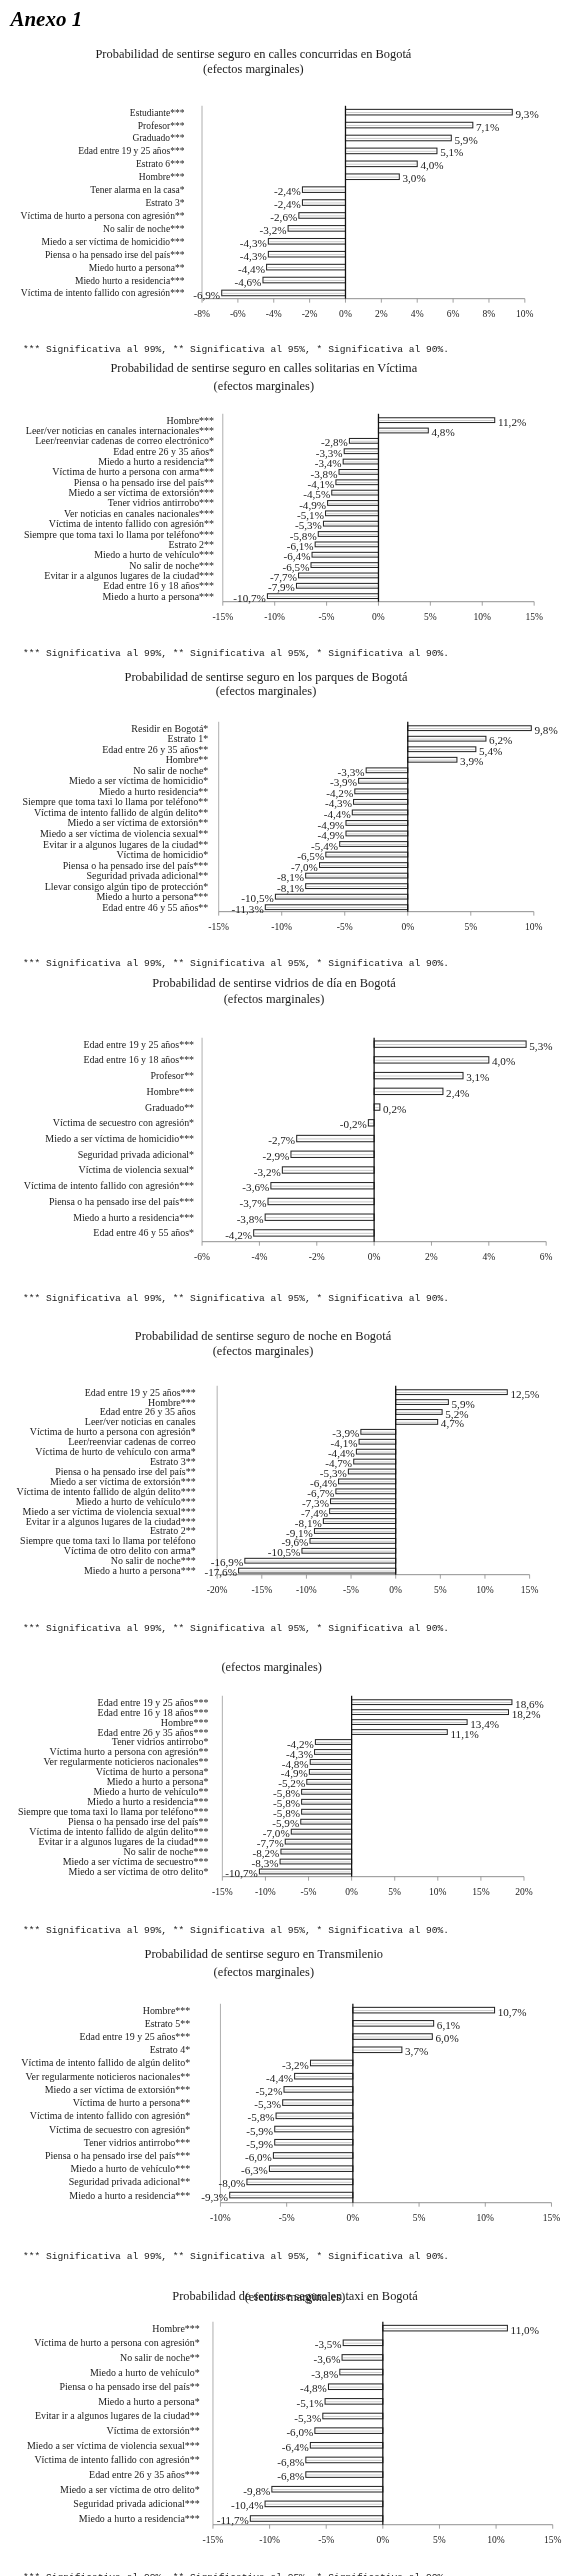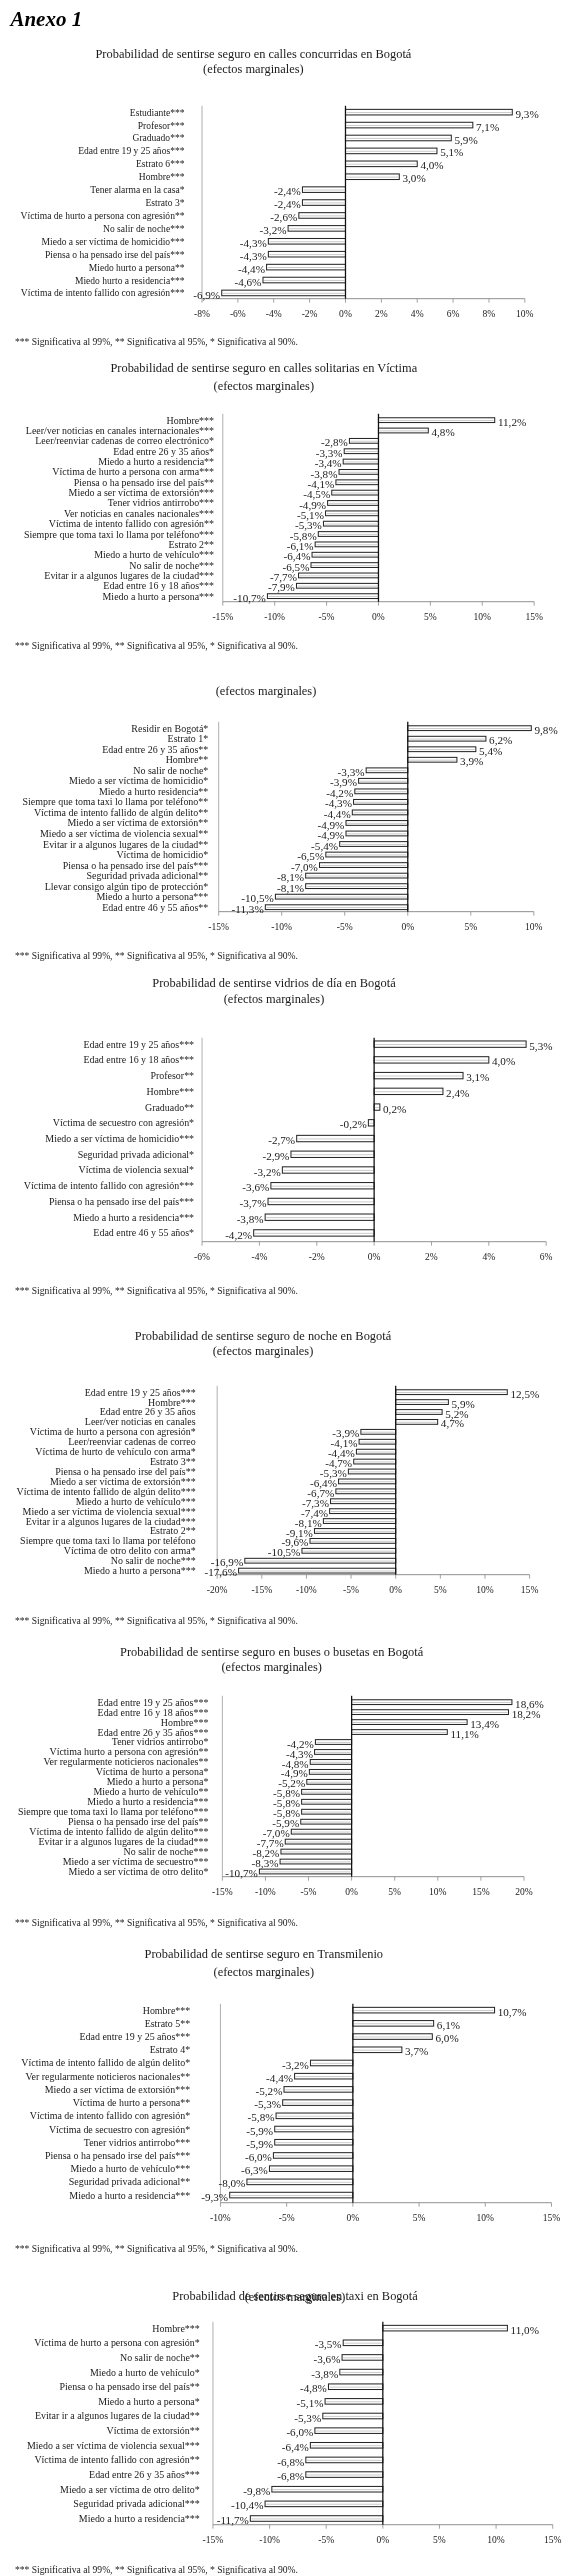--- a/index.html
+++ b/index.html
@@ -12,22 +12,22 @@
       font-size: 21px; line-height: 24px; font-weight: bold; color: #000;
       font-family: "Liberation Serif", "DejaVu Serif", serif;
       font-style: italic;
     }
     .chart { position: absolute; left: 0; width: 573px; }
     .chart-title, .chart-subtitle {
       position: absolute; width: 510px; text-align: center;
       font-size: 12.4px; line-height: 14.4px; white-space: nowrap; color: #1a1a1a;
     }
     .footnote {
-      position: absolute; left: 11px; margin: 4px;
-      font-size: 9.6px; line-height: 11px; white-space: nowrap; color: #1a1a1a;
+      position: absolute; left: 11px; margin: 12px;
+      font-size: 9.6px; line-height: 11px; white-space: nowrap; color: #1a1a1a; font-family: Liberation Mono, monospace;
     }
     .plot { position: absolute; left: 0; overflow: visible; }
     .plot text { font-family: "Liberation Serif", "DejaVu Serif", serif; fill: #1a1a1a; }
   </style>
 </head>
 <body>
 
 <div id="page">
   <h1 class="annex-heading">Anexo 1</h1>
 
@@ -213,20 +213,21 @@
         <rect x="335.04333333333335" y="745" width="139.45666666666665" height="6" fill="#ffffff" stroke="#262626" stroke-width="1.3"></rect>
         <line x1="336.54333333333335" y1="748.5" x2="473" y2="748.5" stroke="#bdbdbd" stroke-width="1"></line>
         <text x="268" y="748" text-anchor="end" dominant-baseline="central" font-size="12.5">Miedo a hurto a persona***</text>
         <text x="333.04333333333335" y="750" text-anchor="end" dominant-baseline="central" font-size="14">-10,7%</text>
         <line x1="474.5" y1="519" x2="474.5" y2="755" stroke="#111111" stroke-width="1.6"></line>
       </svg>
     <p class="footnote" style="top: 287px;">*** Significativa al 99%, ** Significativa al 95%, * Significativa al 90%.</p>
   </section>
 
   <section class="chart" id="chart-2" style="top: 658px; height: 303px;">
+    <div class="chart-title" style="left: 11px; top: 12px;">Probabilidad de sentirse seguro en los parques de Bogotá</div>
     <div class="chart-subtitle" style="left: 11px; top: 25.5px;">(efectos marginales)</div>
     <svg class="plot" width="573" height="217" viewBox="0 899 718 272" style="top: 59px;">
         <line x1="274" y1="905" x2="274" y2="1143" stroke="#9a9a9a" stroke-width="1"></line>
         <line x1="274" y1="1143" x2="669" y2="1143" stroke="#8a8a8a" stroke-width="1.2"></line>
         <line x1="274" y1="1143" x2="274" y2="1148" stroke="#8a8a8a" stroke-width="1"></line>
         <text x="274" y="1161" text-anchor="middle" dominant-baseline="central" font-size="12">-15%</text>
         <line x1="353" y1="1143" x2="353" y2="1148" stroke="#8a8a8a" stroke-width="1"></line>
         <text x="353" y="1161" text-anchor="middle" dominant-baseline="central" font-size="12">-10%</text>
         <line x1="432" y1="1143" x2="432" y2="1148" stroke="#8a8a8a" stroke-width="1"></line>
         <text x="432" y="1161" text-anchor="middle" dominant-baseline="central" font-size="12">-5%</text>
@@ -487,21 +488,20 @@
         <rect x="298.88" y="1965.92" width="197.12" height="6" fill="#ffffff" stroke="#262626" stroke-width="1.3"></rect>
         <line x1="300.38" y1="1969.42" x2="494.5" y2="1969.42" stroke="#bdbdbd" stroke-width="1"></line>
         <text x="245" y="1968.92" text-anchor="end" dominant-baseline="central" font-size="12.5">Miedo a hurto a persona***</text>
         <text x="296.88" y="1970.92" text-anchor="end" dominant-baseline="central" font-size="14">-17,6%</text>
         <line x1="496" y1="1737" x2="496" y2="1974" stroke="#111111" stroke-width="1.6"></line>
       </svg>
     <p class="footnote" style="top: 294px;">*** Significativa al 99%, ** Significativa al 95%, * Significativa al 90%.</p>
   </section>
 
   <section class="chart" id="chart-5" style="top: 1633px; height: 295px;">
-    <div class="chart-title" style="left: 16.7px; top: 12px;">Probabilidad de sentirse seguro en buses o busetas en Bogotá</div>
     <div class="chart-subtitle" style="left: 16.7px; top: 27px;">(efectos marginales)</div>
     <svg class="plot" width="573" height="208" viewBox="0 2121 718 261" style="top: 58px;">
         <line x1="278.5" y1="2127" x2="278.5" y2="2354" stroke="#9a9a9a" stroke-width="1"></line>
         <line x1="278.5" y1="2354" x2="657" y2="2354" stroke="#8a8a8a" stroke-width="1.2"></line>
         <line x1="278.5" y1="2354" x2="278.5" y2="2359" stroke="#8a8a8a" stroke-width="1"></line>
         <text x="278.5" y="2372" text-anchor="middle" dominant-baseline="central" font-size="12">-15%</text>
         <line x1="332.57142857142856" y1="2354" x2="332.57142857142856" y2="2359" stroke="#8a8a8a" stroke-width="1"></line>
         <text x="332.57142857142856" y="2372" text-anchor="middle" dominant-baseline="central" font-size="12">-10%</text>
         <line x1="386.6428571428571" y1="2354" x2="386.6428571428571" y2="2359" stroke="#8a8a8a" stroke-width="1"></line>
         <text x="386.6428571428571" y="2372" text-anchor="middle" dominant-baseline="central" font-size="12">-5%</text>

